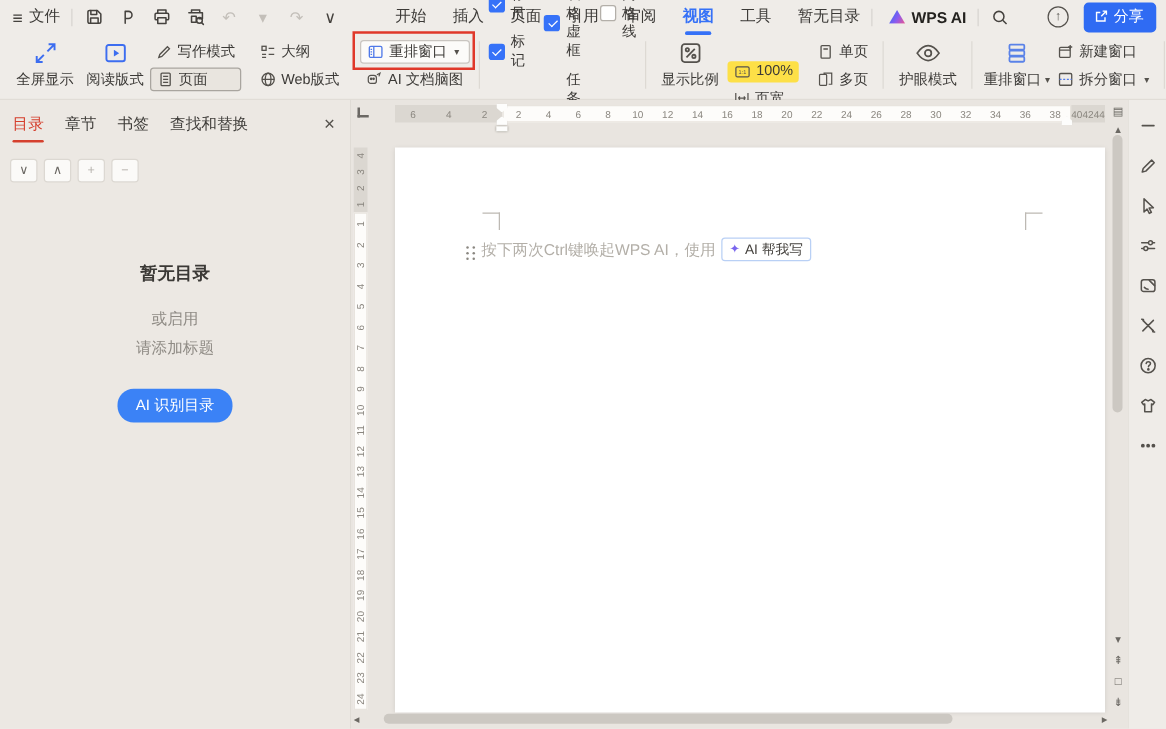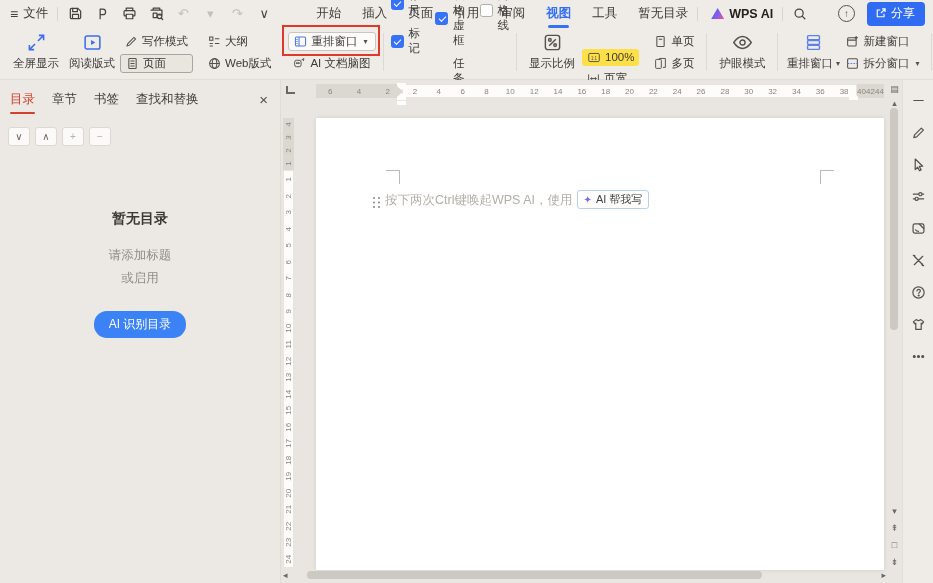--- a/index.html
+++ b/index.html
@@ -409,22 +409,22 @@
         <span class="sb-close">×</span>
       </div>
     <div class="sb-navbtns" id="sb-navbtns">
         <div class="sb-navbtn">∨</div>
         <div class="sb-navbtn">∧</div>
         <div class="sb-navbtn dim">+</div>
         <div class="sb-navbtn dim">−</div>
       </div>
     <div class="sb-empty">
       <div class="t">暂无目录</div>
+      <div class="l">或启用</div>
       <div class="l">请添加标题</div>
-      <div class="l">或启用</div>
       <div class="ai-toc-btn">AI 识别目录</div>
     </div>
   </div>
 
   <div class="canvas">
     <div class="tabstop-corner"></div>
 
     <div class="hruler">
       <div class="hr-seg hr-gray" id="hr-left" style="left:35px; width:86px;">
           <span>6</span>

